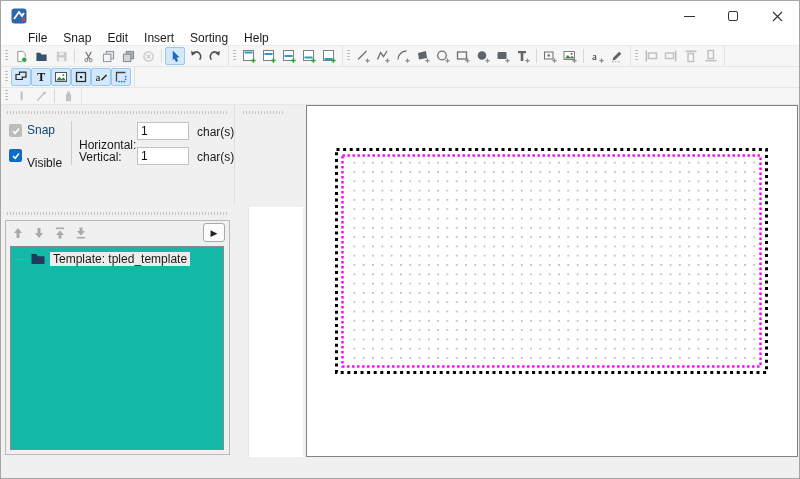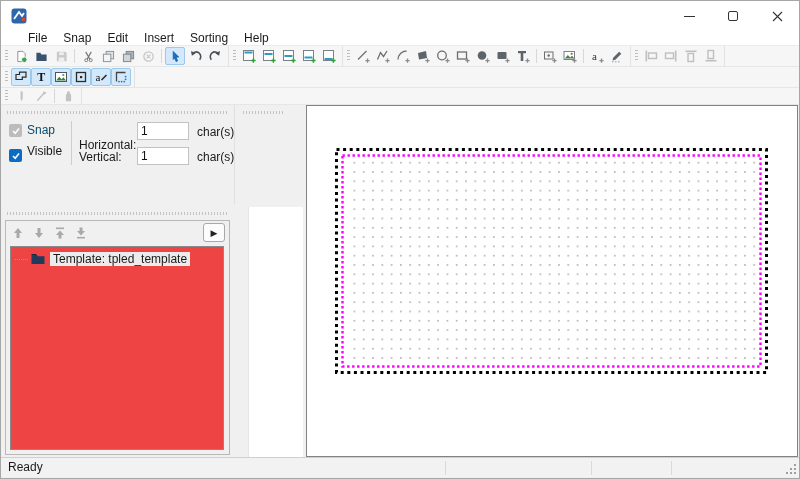--- a/index.html
+++ b/index.html
@@ -44,21 +44,21 @@
   .v-divider{position:absolute;left:70px;top:16px;height:44px;width:1px;background:#cdcdcd}
   .fl{position:absolute;white-space:nowrap}
   .num-input{position:absolute;width:52px;height:18px;border:1px solid #c2c2c2;background:#fff;font:12px "Liberation Sans",sans-serif;padding:0 3px;color:#111}
 
   .sorting-panel{position:absolute;left:0;top:101px;width:234px;height:251px}
   .groupbox{position:absolute;left:4px;right:5px;top:14px;bottom:2px;border:1px solid #b8b8b8}
   .groupbox-label{position:absolute;left:6px;top:-8px;background:#f0f0f0;padding:0 3px;white-space:nowrap}
   .order-btns{position:absolute;left:2px;top:3px;display:flex;gap:2px}
   .order-btn{width:19px;height:17px;display:flex;align-items:center;justify-content:center}
   .expander-btn{position:absolute;right:4px;top:2px;width:22px;height:19px;background:#fcfcfc;border:1px solid #a9a9a9;border-radius:3px;display:flex;align-items:center;justify-content:center;font-size:9px;color:#222}
-  .tree{position:absolute;left:4px;right:5px;top:25px;bottom:4px;background:#ef4444;border:1px solid #8a8a8a;overflow:hidden}
+  .tree{position:absolute;left:4px;right:5px;top:25px;bottom:4px;background:#14b8a6;border:1px solid #8a8a8a;overflow:hidden}
   .tree-item{display:flex;align-items:center;margin-top:5px;padding-left:4px}
   .tree-stub{width:13px;height:0;border-top:1px dotted #9a9a9a;margin-right:3px}
   .tree-label{margin-left:5px;background:#ececec;padding:0 3px;white-space:nowrap}
 
   .white-strip{position:absolute;left:247px;top:102px;width:55px;height:250px;background:#fff;border-left:1px solid #e6e6e6}
   .canvas{position:absolute;left:305px;top:0;width:492px;height:352px;background:#fff;border:1px solid #828282}
 
   
   .statusbar{height:20px;border-top:1px solid #cfcfcf;background:#f2f2f2;position:relative;line-height:19px;padding-left:7px}
   .sb-sep{position:absolute;top:3px;width:1px;height:14px;background:#dadada}
@@ -398,21 +398,21 @@
         <svg width="10" height="10" viewBox="0 0 10 10">
             <path d="M2 5l2.2 2.3L8 2.6" stroke="#fff" stroke-width="1.6" fill="none"></path>
           </svg>
       </div>
       <span class="fl cb-label disabled" style="left:26px;top:19px">Snap</span>
       <div class="checkbox on" style="left:8px;top:44px">
         <svg width="10" height="10" viewBox="0 0 10 10">
             <path d="M2 5l2.2 2.3L8 2.6" stroke="#fff" stroke-width="1.6" fill="none"></path>
           </svg>
       </div>
-      <span class="fl cb-label" style="left:26px;top:40px">Visible</span>
+      <span class="fl cb-label" style="left:26px;top:52px">Visible</span>
       <div class="v-divider"></div>
       <span class="fl" style="left:78px;top:33px">Horizontal:</span>
       <input class="num-input" style="left: 136px; top: 17px;" value="1">
       <span class="fl" style="left:196px;top:20px">char(s)</span>
       <span class="fl" style="left:78px;top:45px">Vertical:</span>
       <input class="num-input" style="left: 136px; top: 42px;" value="1">
       <span class="fl" style="left:196px;top:45px">char(s)</span>
     </div>
 
     <div class="mini-pane">
@@ -471,28 +471,14 @@
             <rect width="1.7" height="1.7" fill="#b8b8b8"></rect>
           </pattern>
         </defs>
         <rect x="39" y="55" width="410" height="201" fill="url(#griddots)"></rect>
         <rect x="35.5" y="49.5" width="418" height="211" fill="none" stroke="#ff00ff" stroke-width="2.4" stroke-dasharray="2.4 2.6"></rect>
         <rect x="29.5" y="43.5" width="430" height="223" fill="none" stroke="#000000" stroke-width="3" stroke-dasharray="3 3.6"></rect>
       </svg>
     </div>
   </div>
 
-  <div class="statusbar">
-    <span>Ready</span>
-    <div class="sb-sep" style="left:444px"></div>
-    <div class="sb-sep" style="left:590px"></div>
-    <div class="sb-sep" style="left:670px"></div>
-    <svg class="resize-grip" width="12" height="12" viewBox="0 0 12 12">
-      <rect x="9" y="9" width="2" height="2" fill="#9f9f9f"></rect>
-        <rect x="9" y="5" width="2" height="2" fill="#9f9f9f"></rect>
-        <rect x="5" y="9" width="2" height="2" fill="#9f9f9f"></rect>
-        <rect x="9" y="1" width="2" height="2" fill="#9f9f9f"></rect>
-        <rect x="1" y="9" width="2" height="2" fill="#9f9f9f"></rect>
-        <rect x="5" y="5" width="2" height="2" fill="#9f9f9f"></rect>
-    </svg>
-  </div>
 
 </div>
 
 </body></html>

